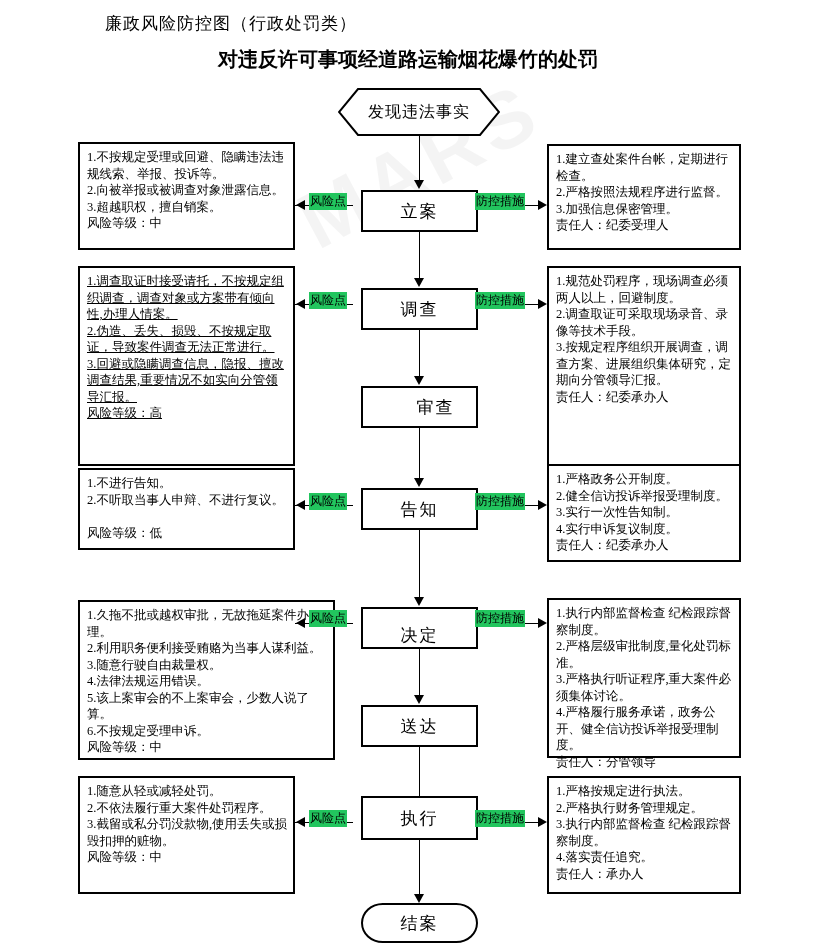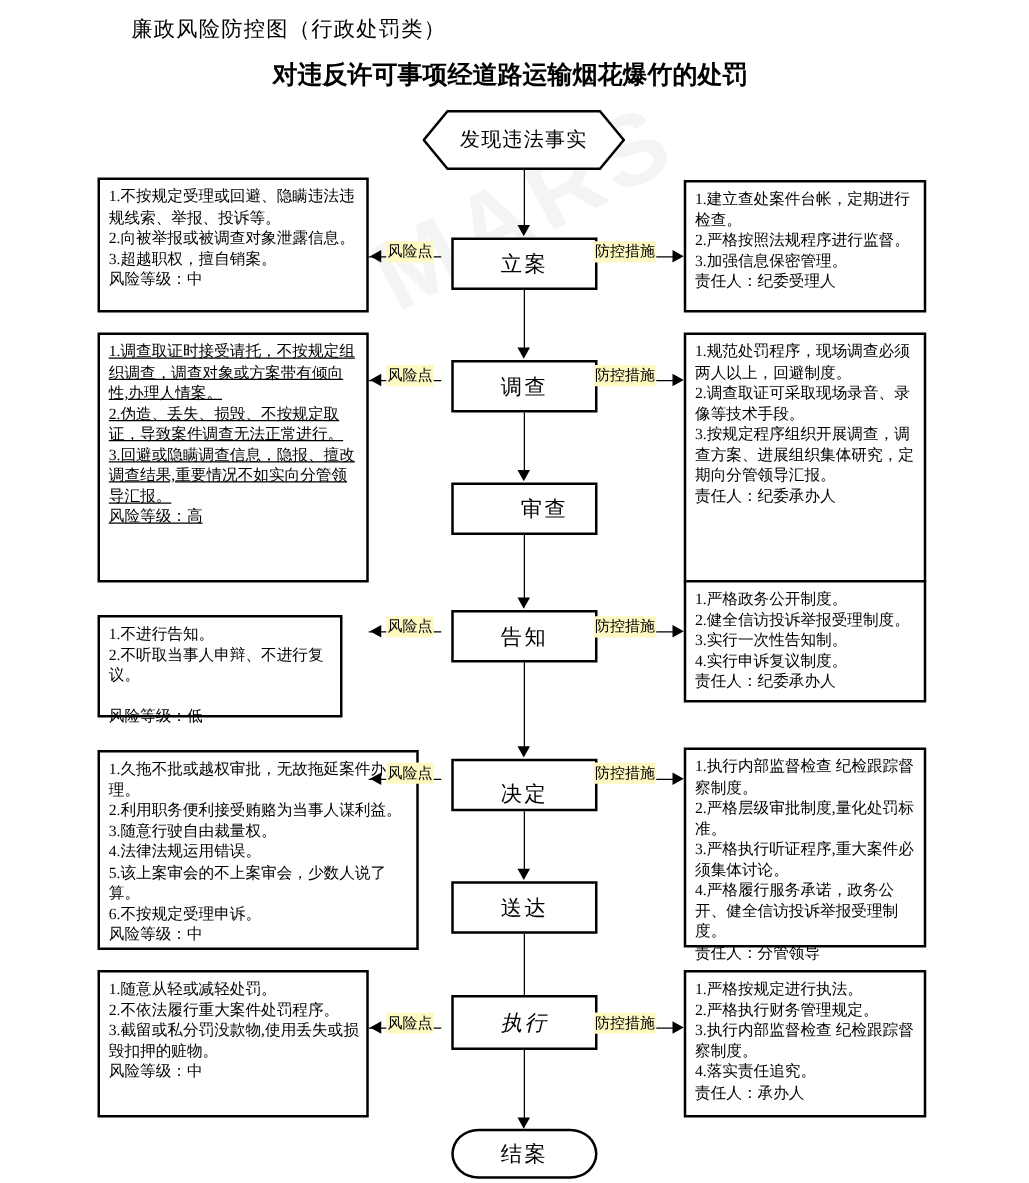--- a/index.html
+++ b/index.html
@@ -122,21 +122,21 @@
   .arrowright {
     position: absolute;
     width: 0; height: 0;
     border-top: 5px solid transparent;
     border-bottom: 5px solid transparent;
     border-left: 9px solid #000;
   }
   .conn-label {
     position: absolute;
     font-size: 12px;
-    background: #fef9c3;
+    background: #22c55e;
     padding: 0 1px;
     font-family: "Liberation Serif", serif;
     white-space: nowrap;
   }
 </style>
 </head>
 <body>
 
 <div id="page">
 
@@ -190,21 +190,21 @@
   <div class="vline" style="left:419px; top:649px; height:47px;"></div>
   <div class="arrowdown" style="left:414px; top:695px;"></div>
 
   <div class="node rect" style="left:361px; top:705px; width:117px; height:42px;">
     <span>送达</span>
   </div>
 
   <div class="vline" style="left:419px; top:747px; height:57px;"></div>
   <div class="arrowdown" style="left:414px; top:803px;"></div>
 
-  <div class="node rect" style="left:361px; top:796px; width:117px; height:44px;font-style:italic;">
+  <div class="node rect" style="left:361px; top:796px; width:117px; height:44px;">
     <span>执行</span>
   </div>
 
   <div class="vline" style="left:419px; top:840px; height:55px;"></div>
   <div class="arrowdown" style="left:414px; top:894px;"></div>
 
   <div class="node rounded" style="left:361px; top:903px; width:117px; height:40px;">
     <span>结案</span>
   </div>
 
@@ -217,21 +217,21 @@
   <div class="conn-label" style="left:309px; top:193px;">风险点</div>
 
   <div class="sidebox" style="left:78px; top:266px; width:217px; height:200px;text-decoration:underline;">1.调查取证时接受请托，不按规定组织调查，调查对象或方案带有倾向性,办理人情案。
 2.伪造、丢失、损毁、不按规定取证，导致案件调查无法正常进行。
 3.回避或隐瞒调查信息，隐报、擅改调查结果,重要情况不如实向分管领导汇报。
 风险等级：高</div>
   <div class="hline" style="left:295px; top:304px; width:58px;"></div>
   <div class="arrowleft" style="left:296px; top:299px;"></div>
   <div class="conn-label" style="left:309px; top:292px;">风险点</div>
 
-  <div class="sidebox" style="left:78px; top:468px; width:196px; height:82px;margin-top:24px;">1.不进行告知。
+  <div class="sidebox" style="left:78px; top:468px; width:217px; height:82px;">1.不进行告知。
 2.不听取当事人申辩、不进行复议。
 
 风险等级：低</div>
   <div class="hline" style="left:295px; top:505px; width:58px;"></div>
   <div class="arrowleft" style="left:296px; top:500px;"></div>
   <div class="conn-label" style="left:309px; top:493px;">风险点</div>
 
   <div class="sidebox" style="left:78px; top:600px; width:257px; height:160px;">1.久拖不批或越权审批，无故拖延案件办理。
 2.利用职务便利接受贿赂为当事人谋利益。
 3.随意行驶自由裁量权。

